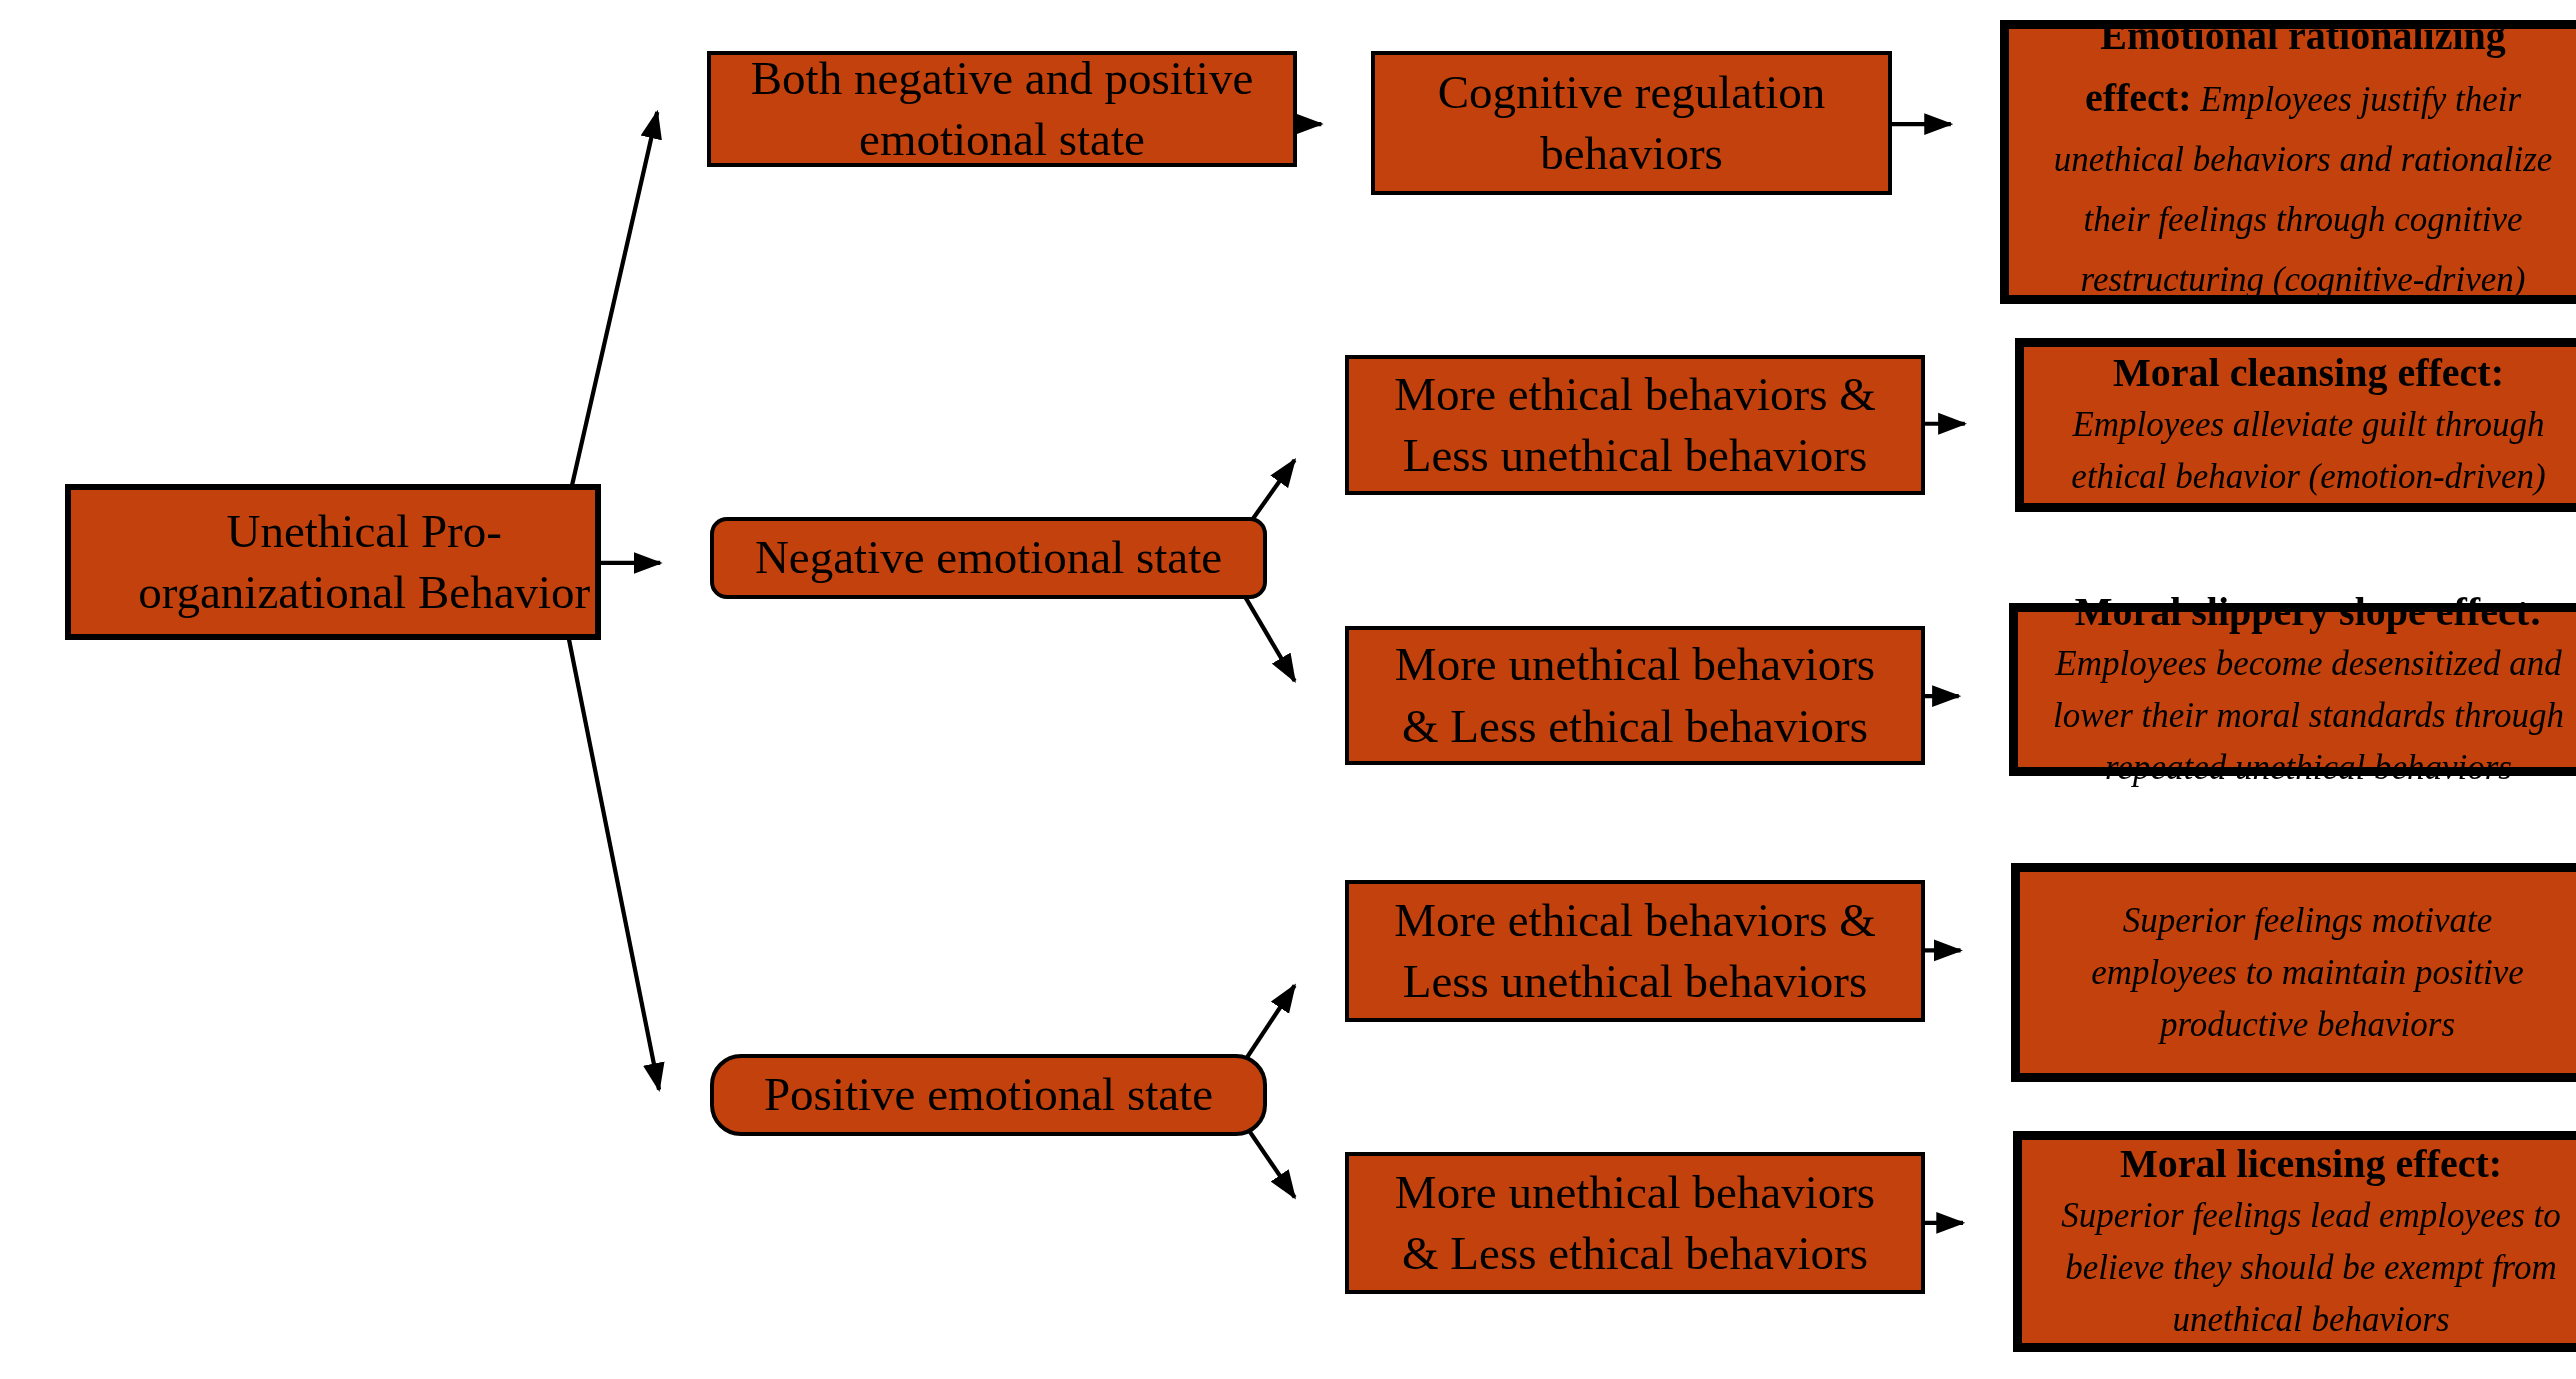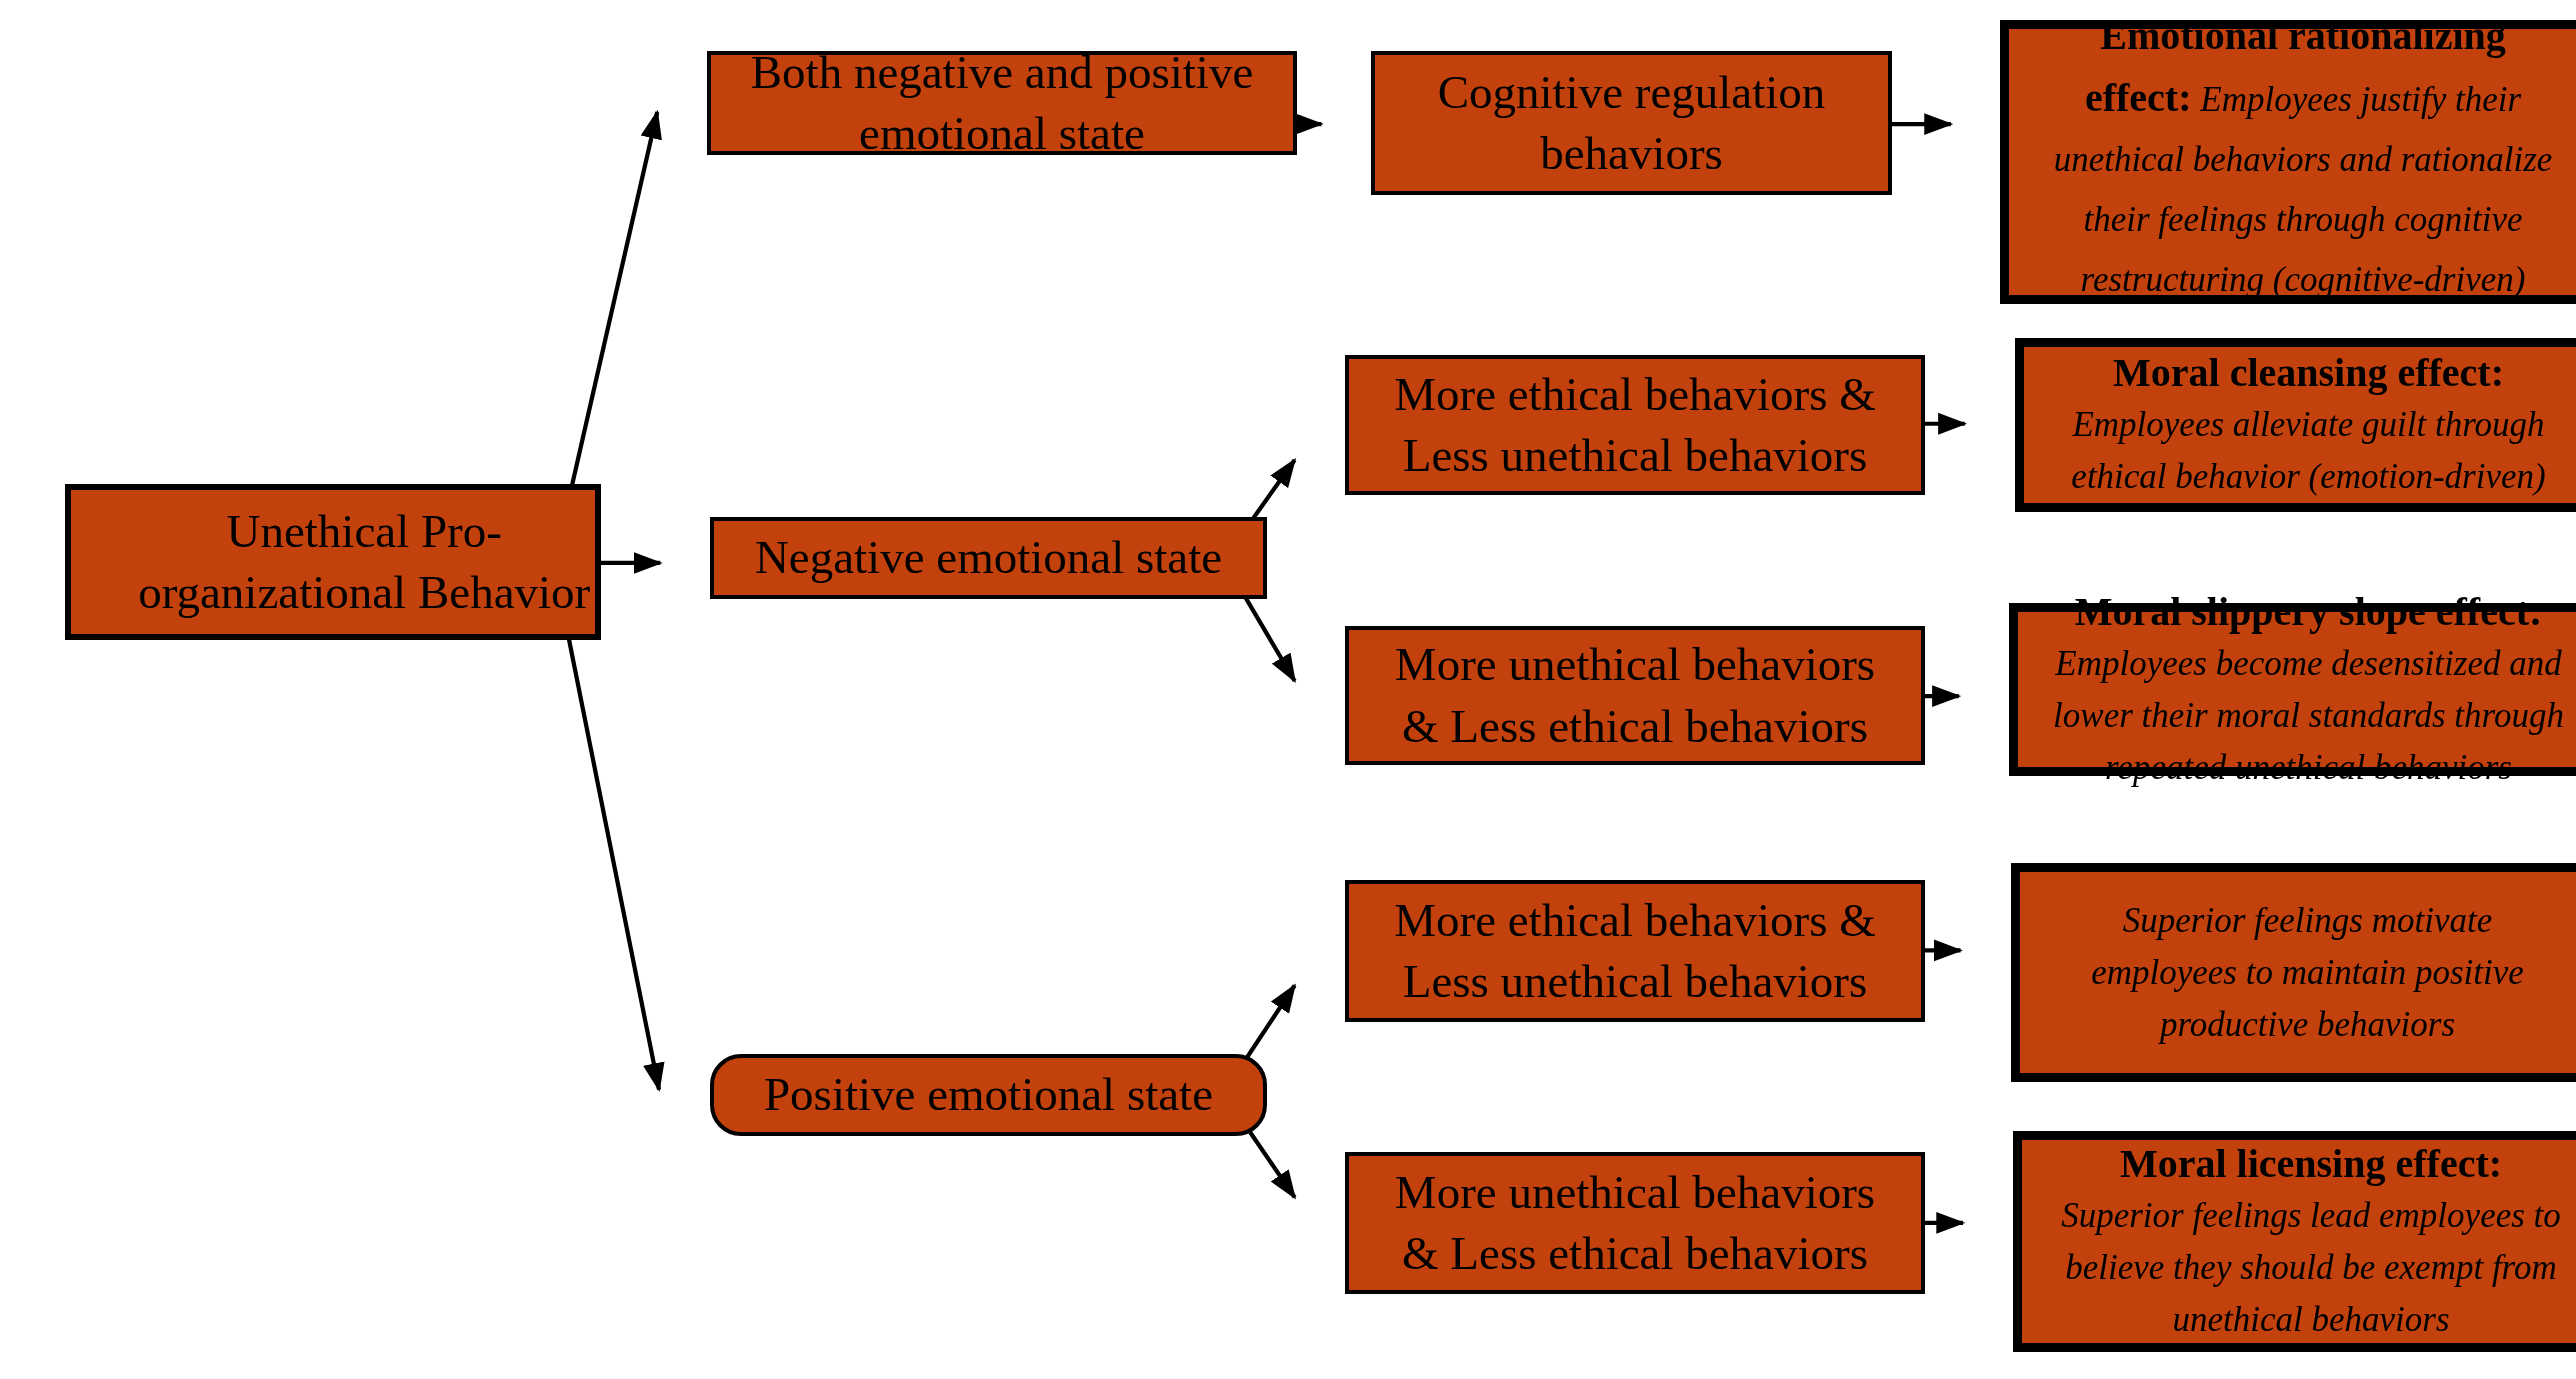--- a/index.html
+++ b/index.html
@@ -78,25 +78,25 @@
     <line x1="2022" y1="1808" x2="2138" y2="1978" stroke="#000" stroke-width="7" marker-end="url(#ah)"></line>
     <line x1="3107" y1="1570" x2="3238" y2="1570" stroke="#000" stroke-width="7" marker-end="url(#ah)"></line>
     <line x1="3107" y1="2020" x2="3242" y2="2020" stroke="#000" stroke-width="7" marker-end="url(#ah)"></line>
   </svg>
 
   <div class="box root-box" style="left:21px; top:484px; width:536px; height:156px;justify-content:flex-end;">
     <div class="label">Unethical Pro-
 organizational Behavior</div>
   </div>
 
-  <div class="box" style="left:663px; top:51px; width:590px; height:104px;">
+  <div class="box" style="left:663px; top:51px; width:590px; height:116px;">
     <div class="label">Both negative and positive
 emotional state</div>
   </div>
-  <div class="box" style="left:666px; top:517px; width:557px; height:82px;">
+  <div class="box" style="left:666px; top:517px; width:557px; height:82px;border-radius:17px;">
     <div class="label">Negative emotional state</div>
   </div>
   <div class="box" style="left:666px; top:1054px; width:557px; height:82px;border-radius:31px;">
     <div class="label">Positive emotional state</div>
   </div>
 
   <div class="box" style="left:1327px; top:51px; width:521px; height:144px;">
     <div class="label">Cognitive regulation
 behaviors</div>
   </div>

